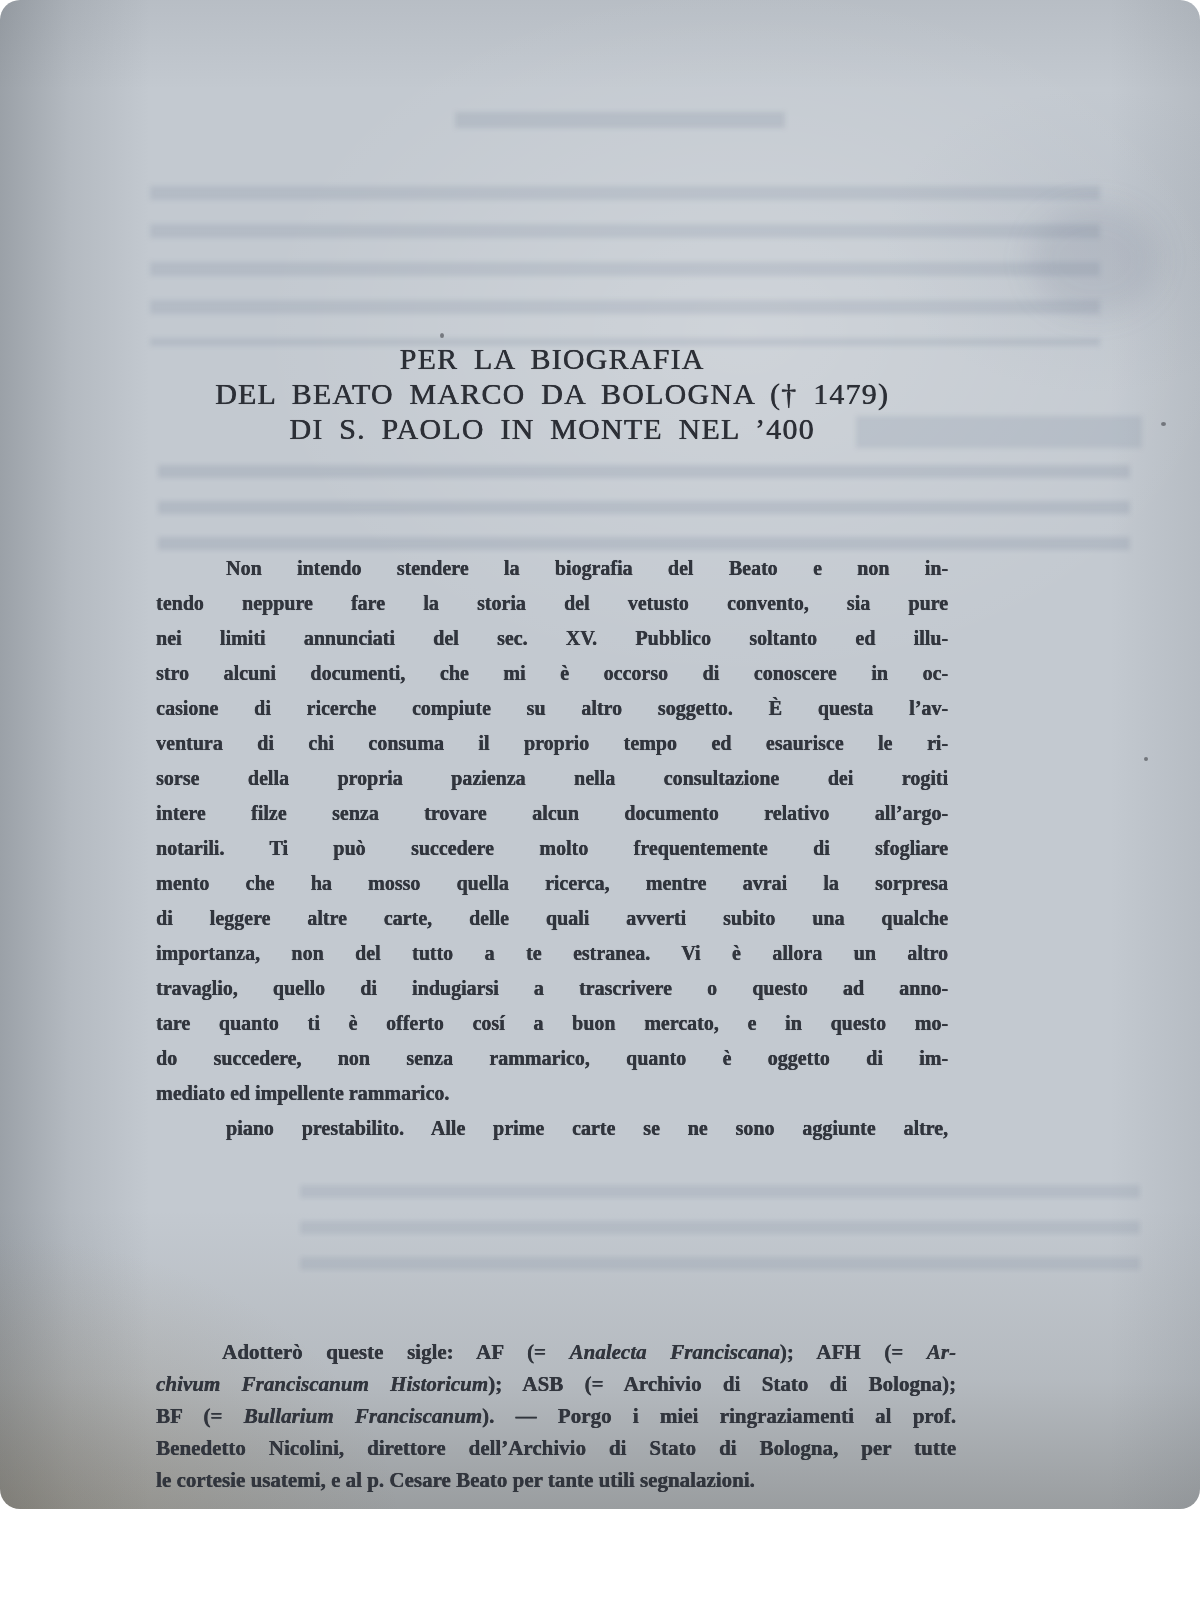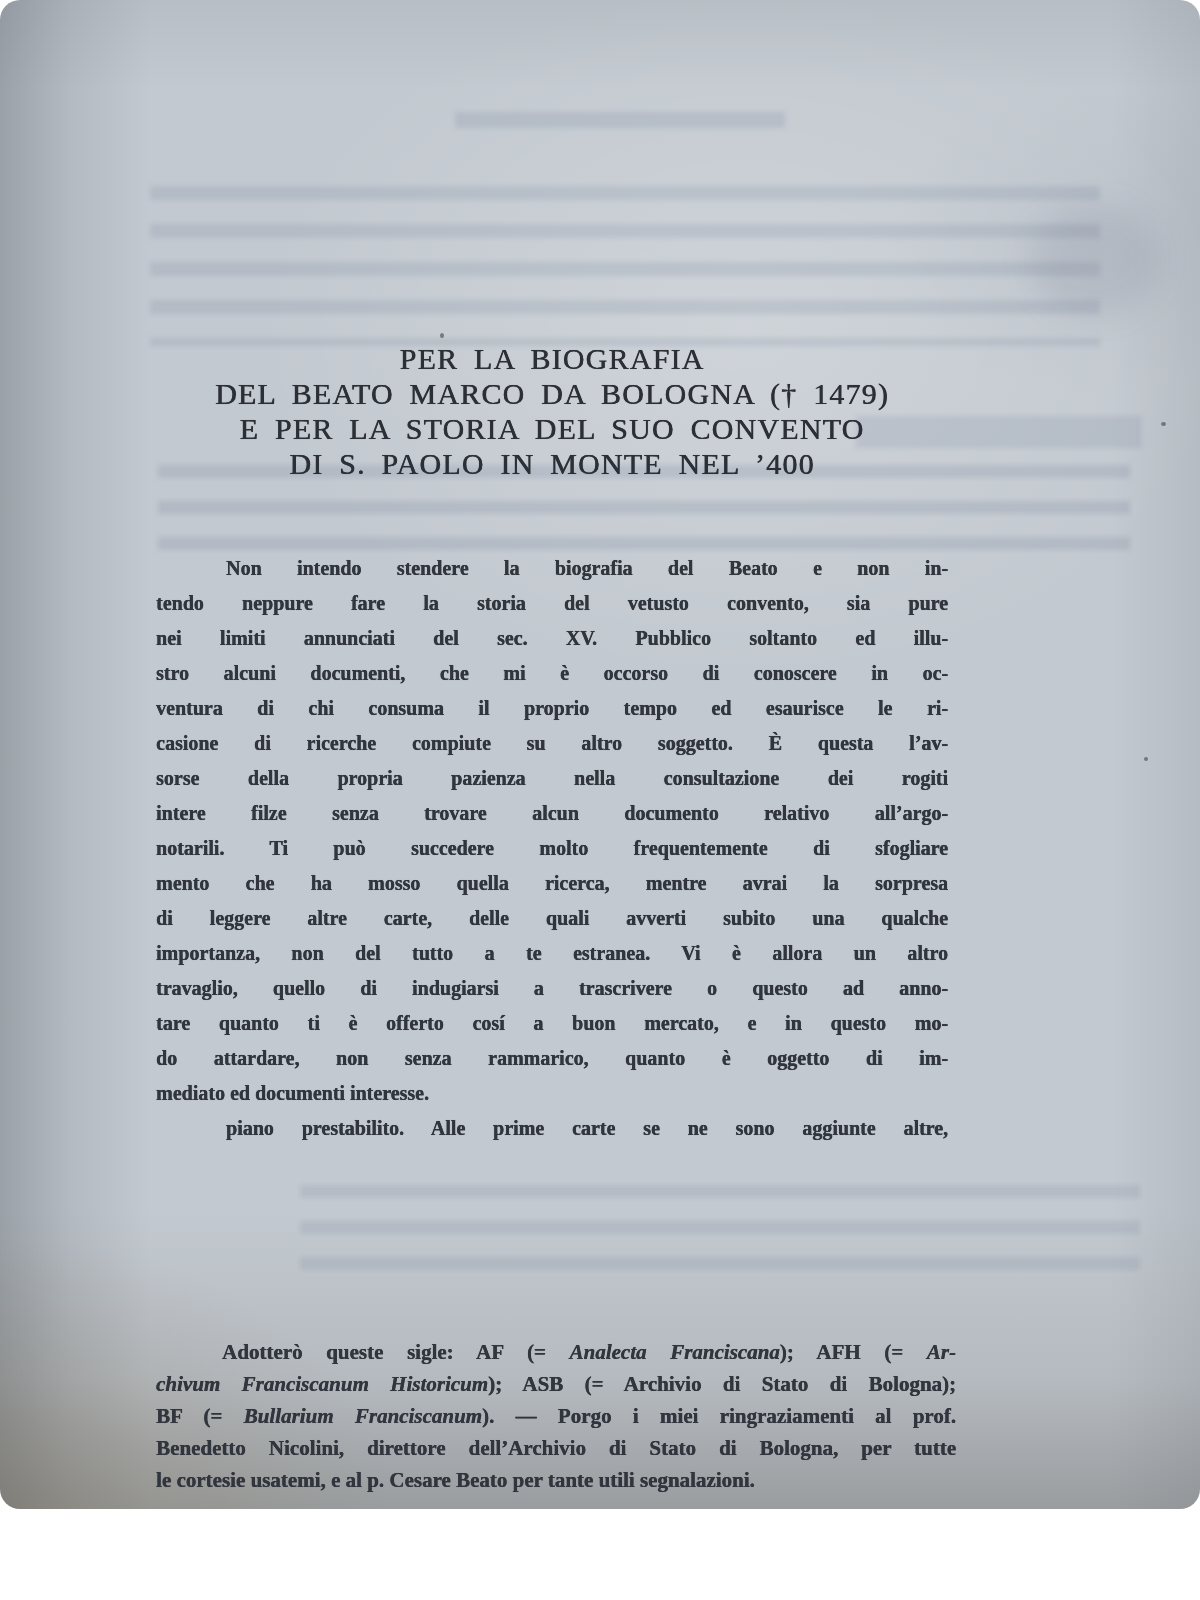--- a/index.html
+++ b/index.html
@@ -80,42 +80,41 @@
   <div class="stain"></div>
   <div class="speck speck-1"></div>
   <div class="speck speck-2"></div>
   <div class="speck speck-3"></div>
   <div class="speck speck-4"></div>
   <div class="speck speck-5"></div>
 
   <h1 class="title">
     <div>PER LA BIOGRAFIA</div>
     <div>DEL BEATO MARCO DA BOLOGNA († 1479)</div>
-    <div>E PER LA STORIA DEL SUO CONVENTO</div>
     <div>DI S. PAOLO IN MONTE NEL ’400</div>
   </h1>
 
   <div class="body-text">
     <div class="para">
         <div class="line"><span>Non intendo stendere la biografia del Beato e non in-</span></div>
         <div class="line"><span>tendo neppure fare la storia del vetusto convento, sia pure</span></div>
         <div class="line"><span>nei limiti annunciati del sec. XV. Pubblico soltanto ed illu-</span></div>
         <div class="line"><span>stro alcuni documenti, che mi è occorso di conoscere in oc-</span></div>
+        <div class="line"><span>casione di ricerche compiute su altro soggetto. È questa l’av-</span></div>
         <div class="line"><span>ventura di chi consuma il proprio tempo ed esaurisce le ri-</span></div>
-        <div class="line"><span>casione di ricerche compiute su altro soggetto. È questa l’av-</span></div>
         <div class="line"><span>sorse della propria pazienza nella consultazione dei rogiti</span></div>
         <div class="line"><span>intere filze senza trovare alcun documento relativo all’argo-</span></div>
         <div class="line"><span>notarili. Ti può succedere molto frequentemente di sfogliare</span></div>
         <div class="line"><span>mento che ha mosso quella ricerca, mentre avrai la sorpresa</span></div>
         <div class="line"><span>di leggere altre carte, delle quali avverti subito una qualche</span></div>
         <div class="line"><span>importanza, non del tutto a te estranea. Vi è allora un altro</span></div>
         <div class="line"><span>travaglio, quello di indugiarsi a trascrivere o questo ad anno-</span></div>
         <div class="line"><span>tare quanto ti è offerto cosí a buon mercato, e in questo mo-</span></div>
-        <div class="line"><span>do attardare, non senza rammarico, quanto è oggetto di im-</span></div>
-        <div class="line"><span>mediato ed documenti interesse.</span></div>
+        <div class="line"><span>do succedere, non senza rammarico, quanto è oggetto di im-</span></div>
+        <div class="line"><span>mediato ed impellente rammarico.</span></div>
       </div>
     <div class="para continues">
         <div class="line"><span>piano prestabilito. Alle prime carte se ne sono aggiunte altre,</span></div>
       </div>
   </div>
 
   <div class="footnote">
       <div class="line"><span>Adotterò queste sigle: AF (= </span><i>Analecta Franciscana</i><span>); AFH (= </span><i>Ar-</i></div>
       <div class="line"><i>chivum Franciscanum Historicum</i><span>); ASB (= Archivio di Stato di Bologna);</span></div>
       <div class="line"><span>BF (= </span><i>Bullarium Franciscanum</i><span>). — Porgo i miei ringraziamenti al prof.</span></div>

